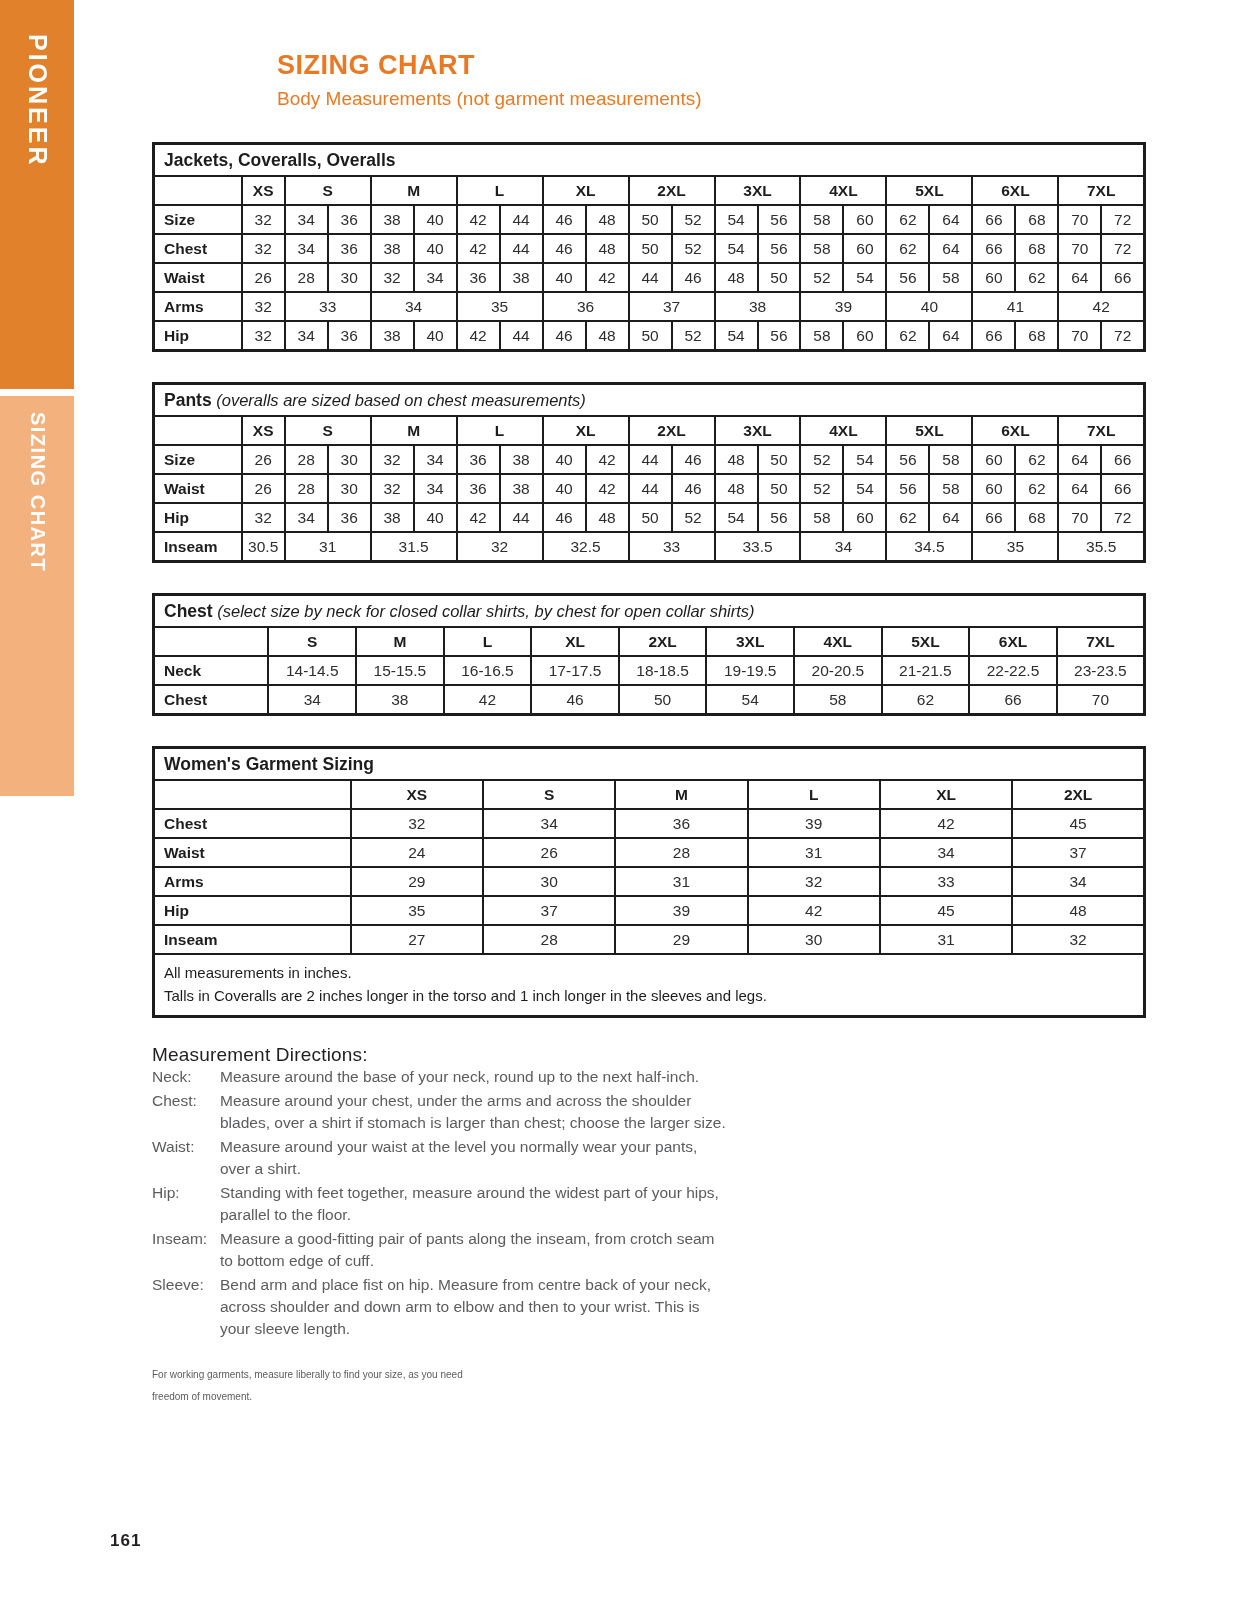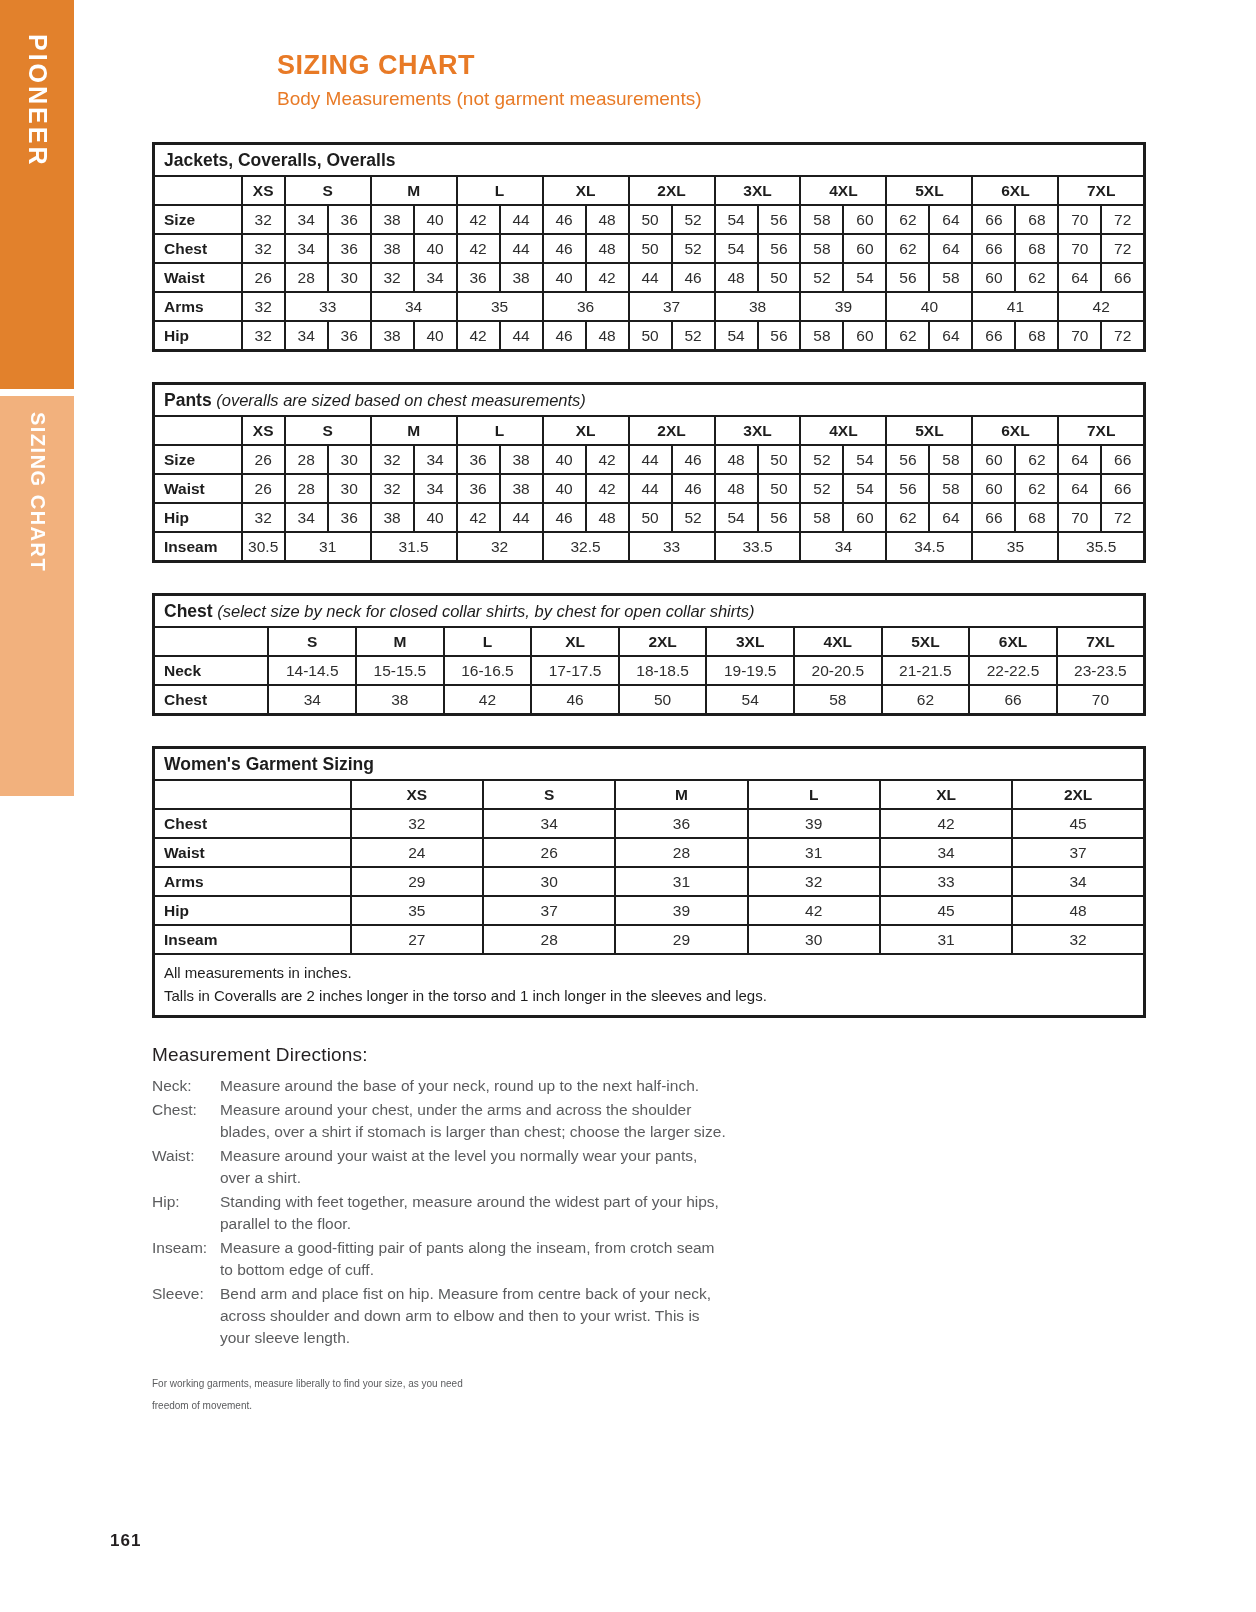--- a/index.html
+++ b/index.html
@@ -68,21 +68,21 @@
   tr.head-row td { font-weight:bold; color:#1d1d1d; }
   td.rl { text-align:left; font-weight:bold; padding-left:9px; color:#1d1d1d; }
   tr.notes-row td {
     text-align:left; padding:6px 9px 8px 9px; font-size:15px; line-height:23px;
     color:#1d1d1d;
   }
 
   
   .directions { margin-top:26px; }
   .directions h3 { font-size:19px; color:#231f20; font-weight:normal; letter-spacing:0.2px; }
-  .dir-list { margin-top:9px; }
+  .dir-list { margin-top:0; }
   .dir-item { display:flex; margin-bottom:2px; }
   .dir-term {
     width:68px; flex:0 0 68px;
     color:var(--body-gray); font-size:15.5px; line-height:22px;
   }
   .dir-text {
     color:var(--body-gray); font-size:15.5px; line-height:22px;
     white-space:pre-line; max-width:620px;
   }
   .closing-note {

